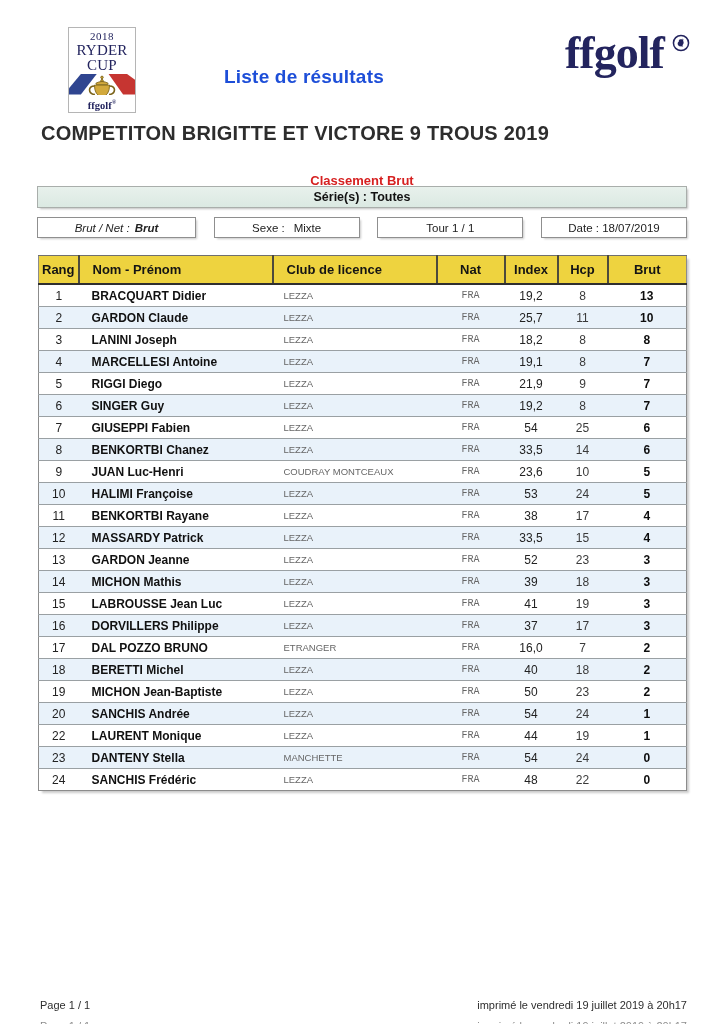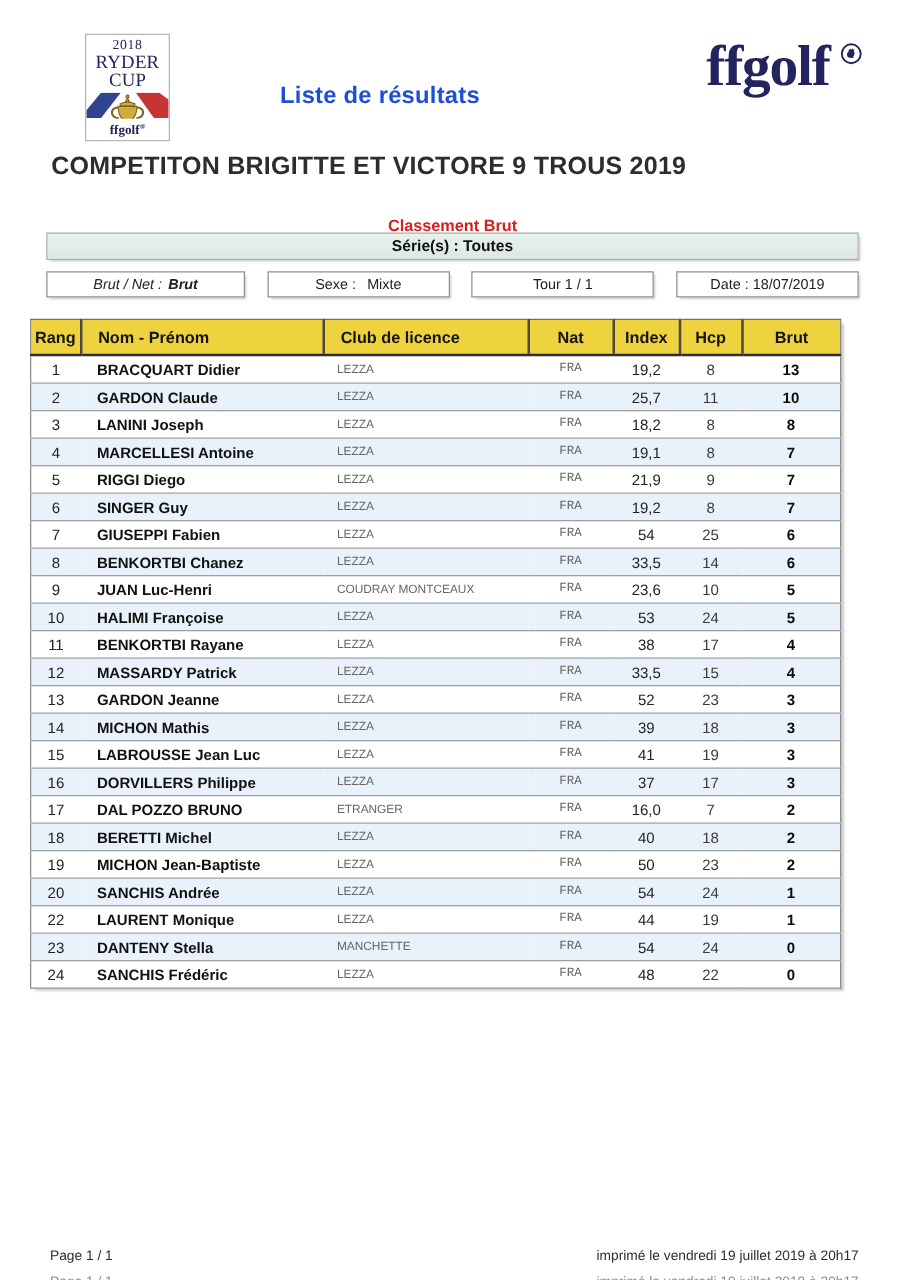--- a/index.html
+++ b/index.html
@@ -62,21 +62,21 @@
     display:flex;align-items:center;justify-content:center;
     font-size:11.5px;color:#222;box-shadow:2px 2px 2px -1px rgba(120,120,120,.4);
   }
   .filter-box.w1{width:157px;font-style:italic;} .filter-box.w2{width:144px;}
   .filter-val{margin-left:5px;}
   .filter-box:first-child .filter-val{font-weight:700;}
   .filter-box:nth-child(2) .filter-val{margin-left:9px;}
 
   
   .results{
-    position:absolute;left:24px;top:255px;width:648px;
+    position:absolute;left:38px;top:255px;width:648px;
     border-collapse:collapse;table-layout:fixed;
     box-shadow:3px 3px 2px -1px rgba(125,125,125,.4);
   }
   .results col.c1{width:40px;} .results col.c2{width:194px;}
   .results col.c3{width:164px;} .results col.c4{width:68px;}
   .results col.c5{width:53px;} .results col.c6{width:50px;}
   .results col.c7{width:79px;}
   .results thead th{
     background:var(--header-yellow,#EED33F);height:27px;
     font-size:13px;font-weight:700;color:#141414;

